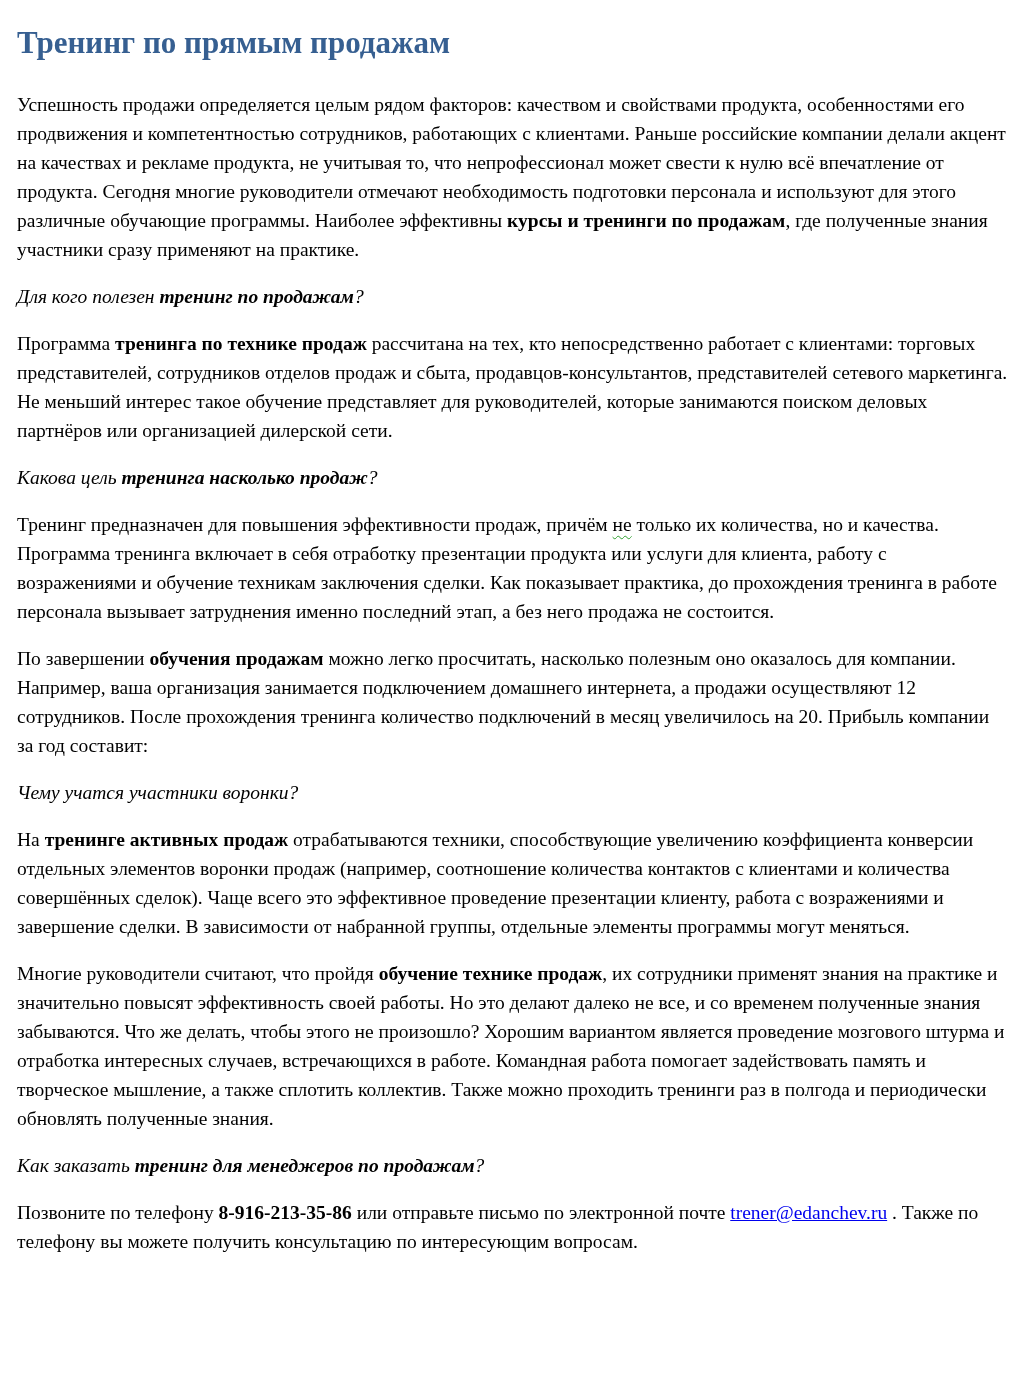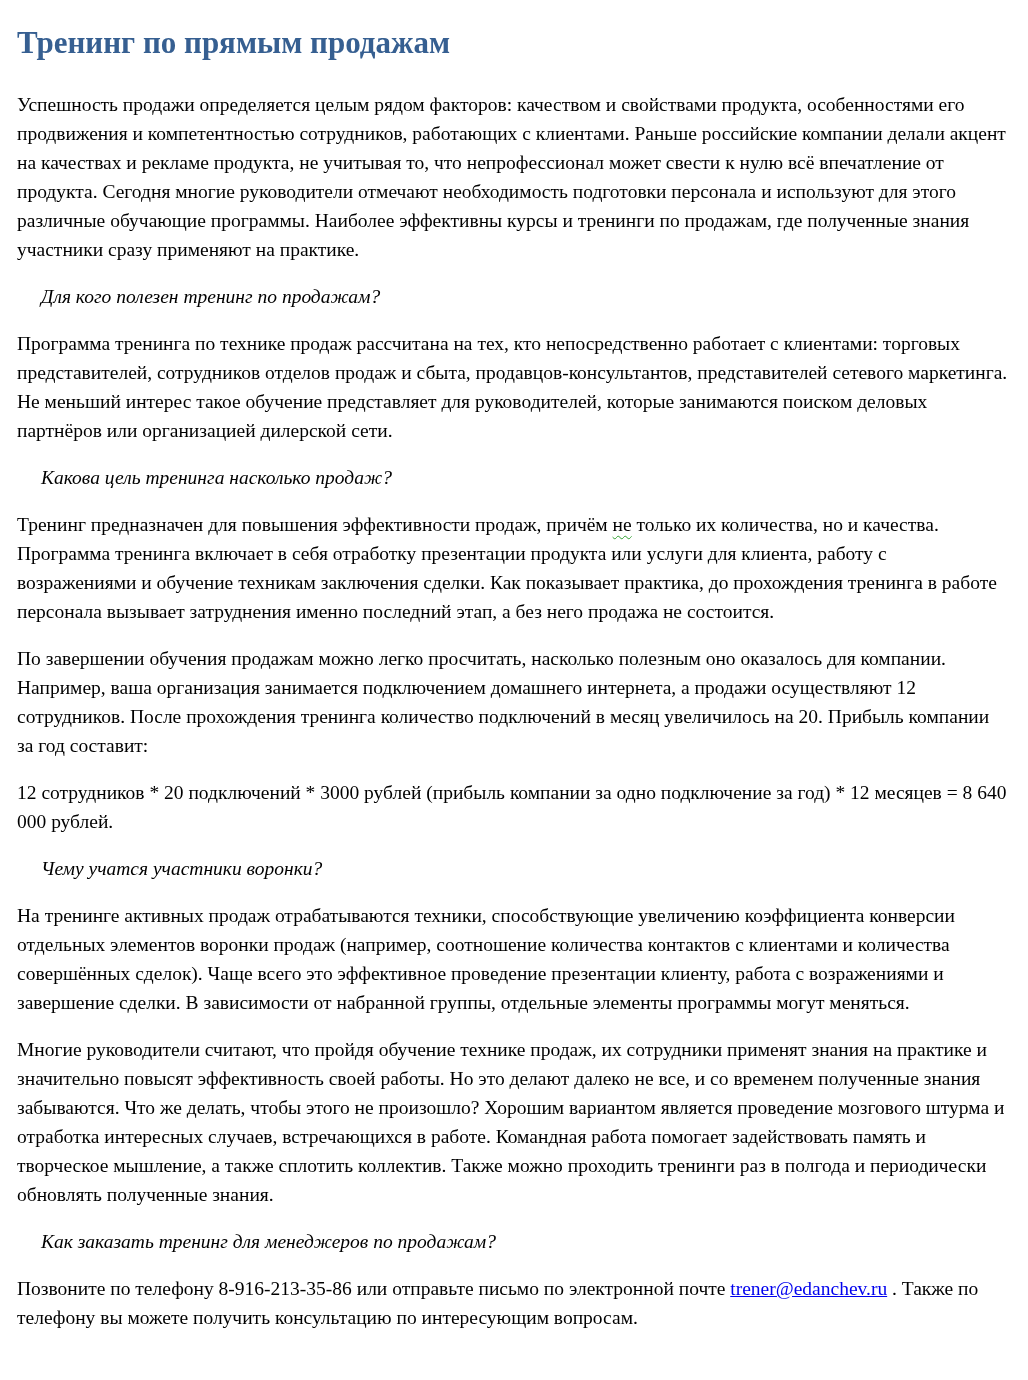--- a/index.html
+++ b/index.html
@@ -24,22 +24,22 @@
     color: var(--heading-color);
     margin: 0 0 28px 0;
   }
   p, h2 {
     font-size: 19.5px;
     line-height: 29px;
     margin: 0 0 18px 0;
     text-align: left;
     font-weight: normal;
   }
-  h2 { font-style: italic; margin-left: 24px; }
-  .b { font-weight: normal; }
+  h2 { font-style: italic; }
+  .b { font-weight: bold; }
   .spell {
     text-decoration-line: underline;
     text-decoration-style: wavy;
     text-decoration-color: var(--spell-color);
     text-decoration-thickness: 1px;
     text-underline-offset: 4px;
     text-align: center;
   }
   a {
     color: var(--link-color);
@@ -52,20 +52,19 @@
 
 <main>
   <h1>Тренинг по прямым продажам</h1>
   <div id="content">
       <p><span>Успешность продажи определяется целым рядом факторов: качеством и свойствами продукта, особенностями его продвижения и компетентностью сотрудников, работающих с клиентами. Раньше российские компании делали акцент на качествах и рекламе продукта, не учитывая то, что непрофессионал может свести к нулю всё впечатление от продукта. Сегодня многие руководители отмечают необходимость подготовки персонала и используют для этого различные обучающие программы. Наиболее эффективны </span><span class="b">курсы и тренинги по продажам</span><span>, где полученные знания участники сразу применяют на практике.</span></p>
       <h2><span>Для кого полезен </span><span class="b">тренинг по продажам</span><span>?</span></h2>
       <p><span>Программа </span><span class="b">тренинга по технике продаж</span><span> рассчитана на тех, кто непосредственно работает с клиентами: торговых представителей, сотрудников отделов продаж и сбыта, продавцов-консультантов, представителей сетевого маркетинга. Не меньший интерес такое обучение представляет для руководителей, которые занимаются поиском деловых партнёров или организацией дилерской сети.</span></p>
       <h2><span>Какова цель </span><span class="b">тренинга насколько продаж</span><span>?</span></h2>
       <p><span>Тренинг предназначен для повышения эффективности продаж, причём </span><span class="spell">не</span><span> только их количества, но и качества. Программа тренинга включает в себя отработку презентации продукта или услуги для клиента, работу с возражениями и обучение техникам заключения сделки. Как показывает практика, до прохождения тренинга в работе персонала вызывает затруднения именно последний этап, а без него продажа не состоится.</span></p>
       <p><span>По завершении </span><span class="b">обучения продажам</span><span> можно легко просчитать, насколько полезным оно оказалось для компании. Например, ваша организация занимается подключением домашнего интернета, а продажи осуществляют 12 сотрудников. После прохождения тренинга количество подключений в месяц увеличилось на 20. Прибыль компании за год составит:</span></p>
-      <p><span>12 сотрудников * 20 подключений * 3000 рублей (прибыль компании за одно подключение за год) * 12 месяцев = 8 640 000 рублей.</span></p>
       <h2><span>Чему учатся участники воронки?</span></h2>
       <p><span>На </span><span class="b">тренинге активных продаж</span><span> отрабатываются техники, способствующие увеличению коэффициента конверсии отдельных элементов воронки продаж (например, соотношение количества контактов с клиентами и количества совершённых сделок). Чаще всего это эффективное проведение презентации клиенту, работа с возражениями и завершение сделки. В зависимости от набранной группы, отдельные элементы программы могут меняться.</span></p>
       <p><span>Многие руководители считают, что пройдя </span><span class="b">обучение технике продаж</span><span>, их сотрудники применят знания на практике и значительно повысят эффективность своей работы. Но это делают далеко не все, и со временем полученные знания забываются. Что же делать, чтобы этого не произошло? Хорошим вариантом является проведение мозгового штурма и отработка интересных случаев, встречающихся в работе. Командная работа помогает задействовать память и творческое мышление, а также сплотить коллектив. Также можно проходить тренинги раз в полгода и периодически обновлять полученные знания.</span></p>
       <h2><span>Как заказать </span><span class="b">тренинг для менеджеров по продажам</span><span>?</span></h2>
       <p><span>Позвоните по телефону </span><span class="b">8-916-213-35-86</span><span> или отправьте письмо по электронной почте </span><a href="#">trener@edanchev.ru</a><span> . Также по телефону вы можете получить консультацию по интересующим вопросам.</span></p>
     </div>
 </main>
 
 </body></html>

